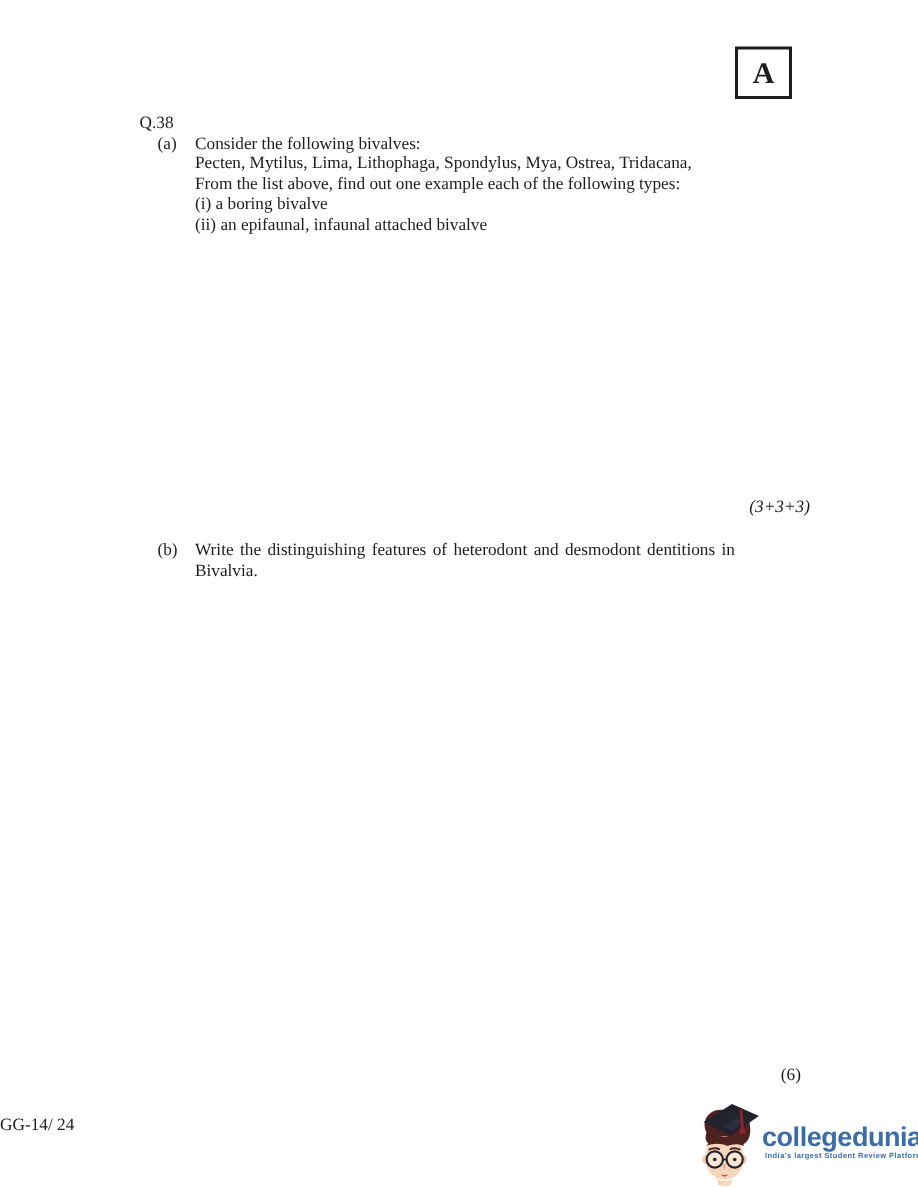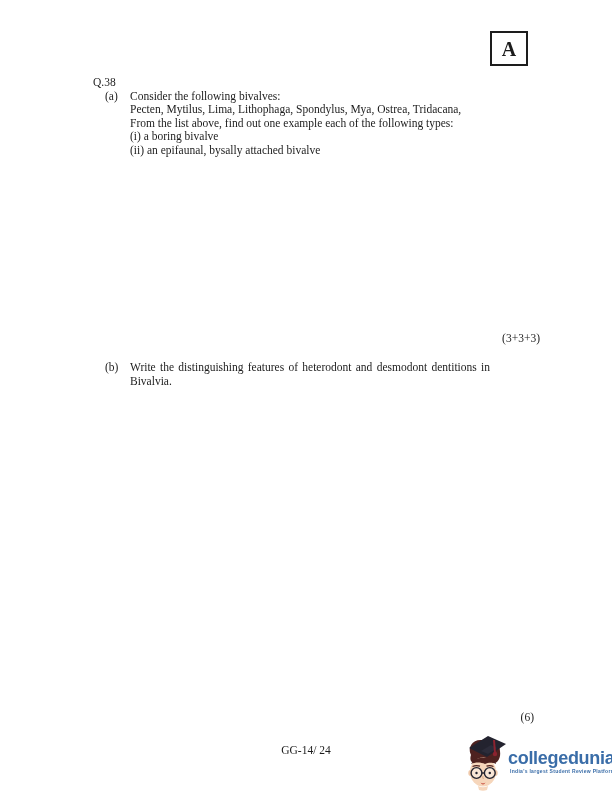--- a/index.html
+++ b/index.html
@@ -60,20 +60,21 @@
   .part-a-lines .line { white-space: nowrap; }
   .part-a-lines .italic { }
 
   .marks-a {
     position: absolute;
     left: 72px;
     top: 332px;
     width: 468px;
     text-align: right;
     font-size: 11.5px;
+    font-style: italic;
   }
 
   .part-label-b {
     position: absolute;
     left: 105px;
     top: 361px;
     font-size: 11.5px;
   }
   .part-b-lines {
     position: absolute;
@@ -96,21 +97,21 @@
     text-align: right;
     font-size: 11.5px;
   }
 
   
   .footer-code {
     position: absolute;
     left: 0;
     top: 744px;
     width: 612px;
-    text-align: center;
+    text-align: left;
     font-size: 11.5px;
   }
 
   
   .logo {
     position: absolute;
     left: 461px;
     top: 731px;
     width: 160px;
     height: 61px;
@@ -155,21 +156,21 @@
 
   <div class="q-number">Q.38</div>
 
   <div class="part-label-a">(a)</div>
 
   <div class="part-a-lines">
     <div class="line">Consider the following bivalves:</div>
     <div class="line italic">Pecten, Mytilus, Lima, Lithophaga, Spondylus, Mya, Ostrea, Tridacana,</div>
     <div class="line">From the list above, find out one example each of the following types:</div>
     <div class="line">(i) a boring bivalve</div>
-    <div class="line">(ii) an epifaunal, bysally attached bivalve</div>
+    <div class="line">(ii) an epifaunal, infaunal attached bivalve</div>
   </div>
 
   <div class="marks-a">(3+3+3)</div>
 
   <div class="part-label-b">(b)</div>
 
   <div class="part-b-lines">
     <div class="justified">Write the distinguishing features of heterodont and desmodont dentitions in</div>
     <div>Bivalvia.</div>
   </div>

